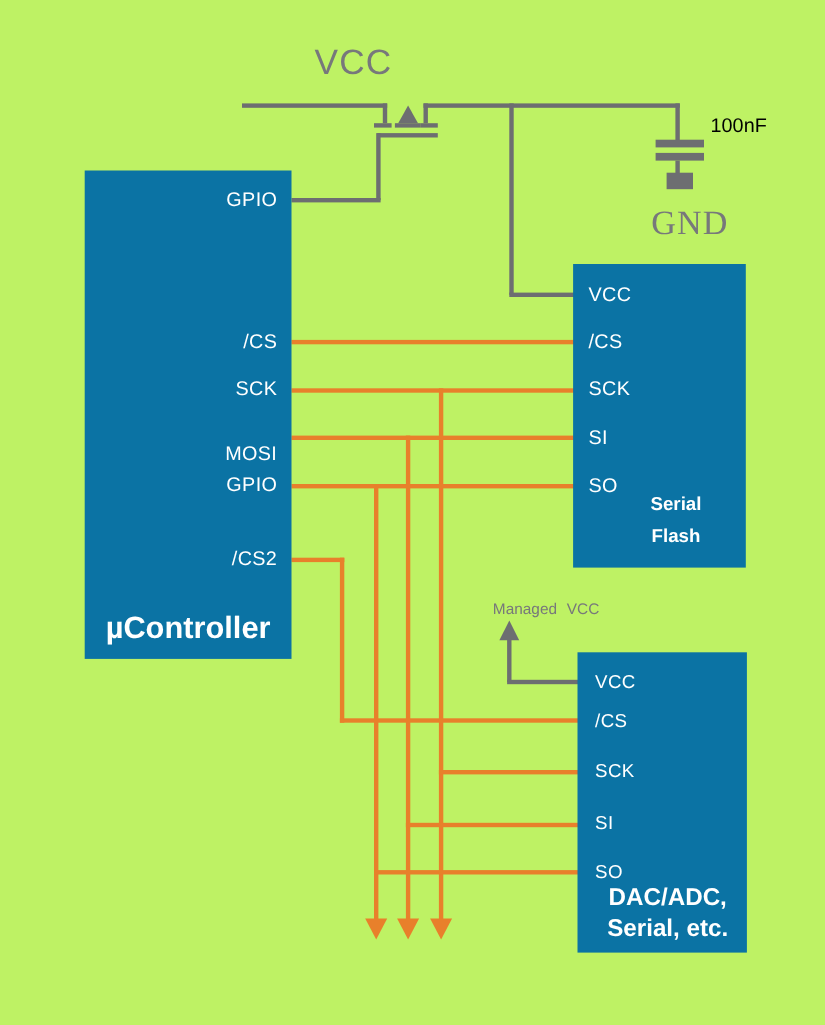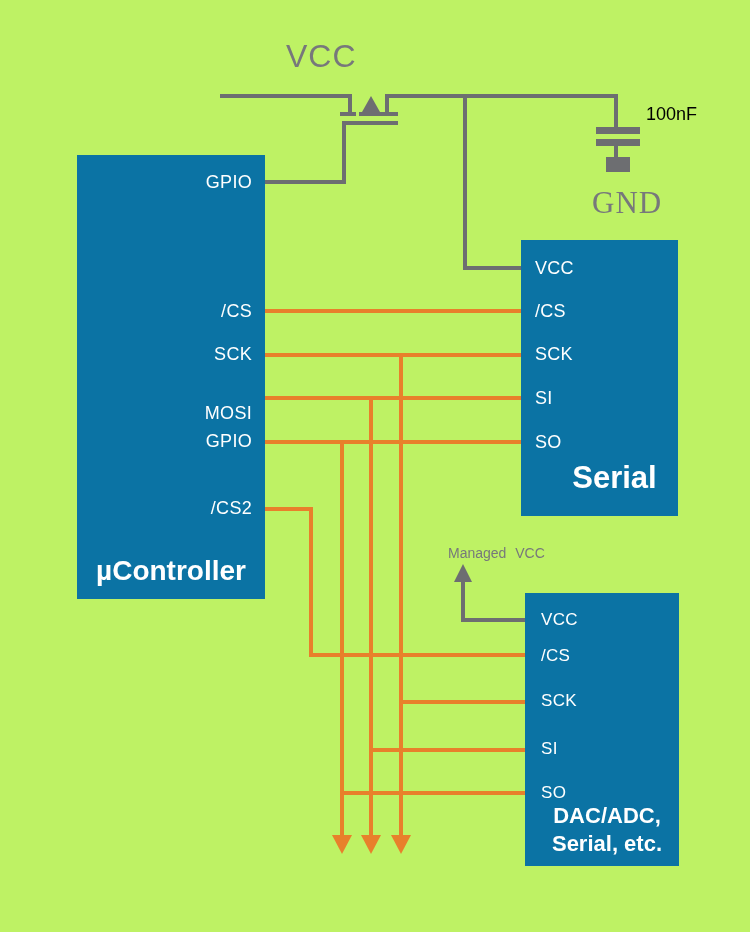--- a/index.html
+++ b/index.html
@@ -139,22 +139,23 @@
     <div class="pin r" style="top:353px;">/CS2</div>
     <div class="chip-title" style="left:0; right:0; bottom:12px; font-size:28px;">µController</div>
   </div>
 
   <div class="chip" style="left:521px; top:240px; width:157px; height:276px;">
     <div class="pin l" style="top:28px;">VCC</div>
     <div class="pin l" style="top:71px;">/CS</div>
     <div class="pin l" style="top:114px;">SCK</div>
     <div class="pin l" style="top:158px;">SI</div>
     <div class="pin l" style="top:202px;">SO</div>
-    <div class="chip-title" style="left:34px; right:4px; bottom:24px; font-size:31px; line-height:29px;">
+    <div class="chip-title" style="left:34px; right:4px; bottom:14px; font-size:17px; line-height:29px;">
       <div>Serial</div>
+      <div>Flash</div>
     </div>
   </div>
 
   <div class="chip" style="left:525px; top:593px; width:154px; height:273px;">
     <div class="pin l2" style="top:27px;">VCC</div>
     <div class="pin l2" style="top:63px;">/CS</div>
     <div class="pin l2" style="top:108px;">SCK</div>
     <div class="pin l2" style="top:156px;">SI</div>
     <div class="pin l2" style="top:200px;">SO</div>
     <div class="chip-title" style="left:10px; right:0px; bottom:8px; font-size:22px; line-height:28px;">

